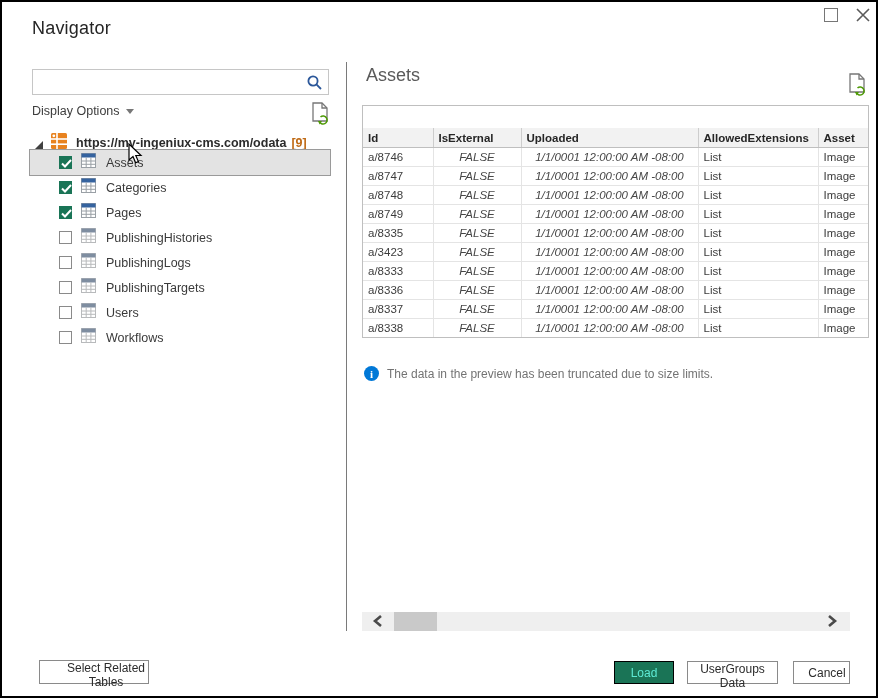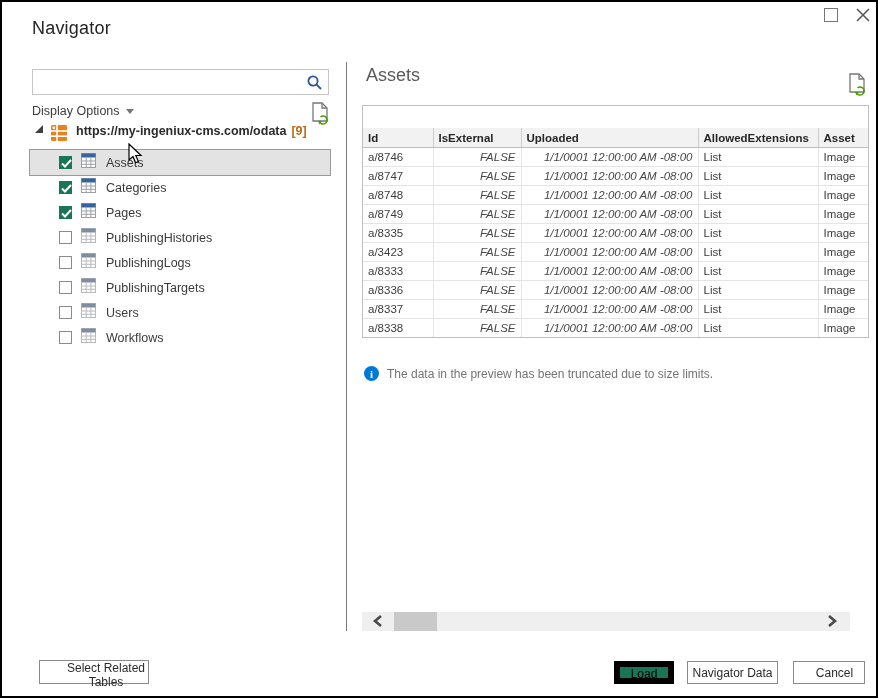--- a/index.html
+++ b/index.html
@@ -17,21 +17,21 @@
   .btn-close { left:852px; top:4px; width:18px; height:18px; }
 
   
   .searchbox { left:30px; top:67px; width:297px; height:26px; border:1px solid #c6c6c6; background:#fff; }
   .searchbox input { position:absolute; left:4px; top:1px; width:264px; height:22px; border:none; outline:none; font-size:12.5px; font-family:inherit; }
   .search-ico { position:absolute; right:5px; top:4px; }
   .disp-opts { left:30px; top:102px; font-size:12.5px; color:#3d3d3d; display:flex; align-items:center; gap:6px; cursor:default; }
   .tree-refresh { left:308px; top:99px; }
 
   .tree { left:28px; top:122px; width:312px; }
-  .src-row { position:relative; height:26px; display:flex; align-items:flex-start; }
+  .src-row { position:relative; height:26px; display:flex; align-items:flex-end; }
   .src-row .tri { margin-left:4px; margin-right:6px; }
   .src-ico { margin-right:8px; }
   .src-url { font-size:12.5px; font-weight:bold; color:#2b2b2b; white-space:nowrap; }
   .src-count { font-size:12.5px; font-weight:bold; color:#bf6a15; margin-left:5px; }
 
   .tree-item { position:relative; height:25px; display:flex; align-items:center; padding-left:29px; width:300px; }
   .tree-item.selected { background:#e3e3e3; outline:1px solid #9a9a9a; }
   .cbx { width:13px; height:13px; border:1px solid #8a8a8a; background:#fff; margin-right:9px; flex:none; position:relative; }
   .cbx.on { background:#1a7456; border-color:#1a7456; }
   .cbx.on svg { position:absolute; left:1px; top:2px; }
@@ -50,42 +50,42 @@
 
   .pv-table { left:360px; top:103px; width:507px; border:1px solid #bfbfbf; }
   table { border-collapse:collapse; table-layout:fixed; width:505px; font-size:11.5px;margin-top:22px; }
   th { background:#f2f2f2; font-weight:bold; color:#262626; text-align:left;
        padding:4px 5px 3px 5px; border-right:1px solid #cdcdcd; border-bottom:1px solid #bfbfbf;
        white-space:nowrap; overflow:hidden; }
   td { padding:3px 5px; border-right:1px solid #e4e4e4; border-bottom:1px solid #e4e4e4;
        white-space:nowrap; overflow:hidden; color:#3c3c3c; }
   th:last-child, td:last-child { border-right:none; }
   tr:last-child td { border-bottom:none; }
-  td:nth-child(2), td:nth-child(3) { font-style:italic; text-align:right; color:#474747; }
+  td:nth-child(2), td:nth-child(3) { font-style:italic; text-align:center; color:#474747; }
   col.c1{width:70px;} col.c2{width:88px;} col.c3{width:177px;} col.c4{width:120px;} col.c5{width:50px;}
 
   .notice { left:362px; top:364px; display:flex; align-items:center; gap:8px; }
   .info-badge { width:15px; height:15px; border-radius:50%; background:#0078d7; color:#fff;
                 font-size:11px; font-weight:bold; font-family:"Liberation Serif", serif;
                 display:flex; align-items:center; justify-content:center; flex:none; }
   .notice-text { font-size:12px; color:#737373; }
 
   
   .hscroll { left:360px; top:610px; width:488px; height:19px; background:#efefef; }
   .hs-thumb { position:absolute; left:32px; top:0; width:43px; height:19px; background:#c9c9c9; }
   .hs-left { position:absolute; left:10px; top:2px; }
   .hs-right { position:absolute; right:12px; top:2px; }
 
   
   .btn { position:absolute; font-family:inherit; font-size:12px; background:#fff;
          border:1px solid #8a8a8a; color:#2b2b2b; cursor:default; }
   .btn-related { left:37px; top:658px; width:110px; height:24px;padding-left:24px; }
-  .btn-load { left:612px; top:659px; width:60px; height:23px; background:#1a7456; border:6px solid #000000; color:#000000; }
+  .btn-load { left:612px; top:659px; width:60px; height:23px; background:#1a7456; border:1px solid #000000; color:#5eead4; }
   .btn-transform { left:685px; top:659px; width:91px; height:23px; }
-  .btn-cancel { left:791px; top:659px; width:72px; height:23px;padding-left:11px; }
+  .btn-cancel { left:791px; top:659px; width:57px; height:23px;padding-left:11px; }
 </style>
 </head>
 <body>
 
 <div class="dialog">
 
   <div class="abs title">Navigator</div>
   <div class="abs btn-max"></div>
   <div class="abs btn-close">
     <svg width="18" height="18" viewBox="0 0 18 18">
@@ -369,15 +369,15 @@
     <div class="hs-thumb"></div>
     <span class="hs-right">
       <svg width="12" height="14" viewBox="0 0 12 14">
           <path d="M3 2 L9 7 L3 12" fill="none" stroke="#4a4a4a" stroke-width="2.6"></path>
         </svg>
     </span>
   </div>
 
   <button class="btn btn-related">Select Related Tables</button>
   <button class="btn btn-load">Load</button>
-  <button class="btn btn-transform">Navigator Data</button>
+  <button class="btn btn-transform">UserGroups Data</button>
   <button class="btn btn-cancel">Cancel</button>
 </div>
 
 </body></html>

